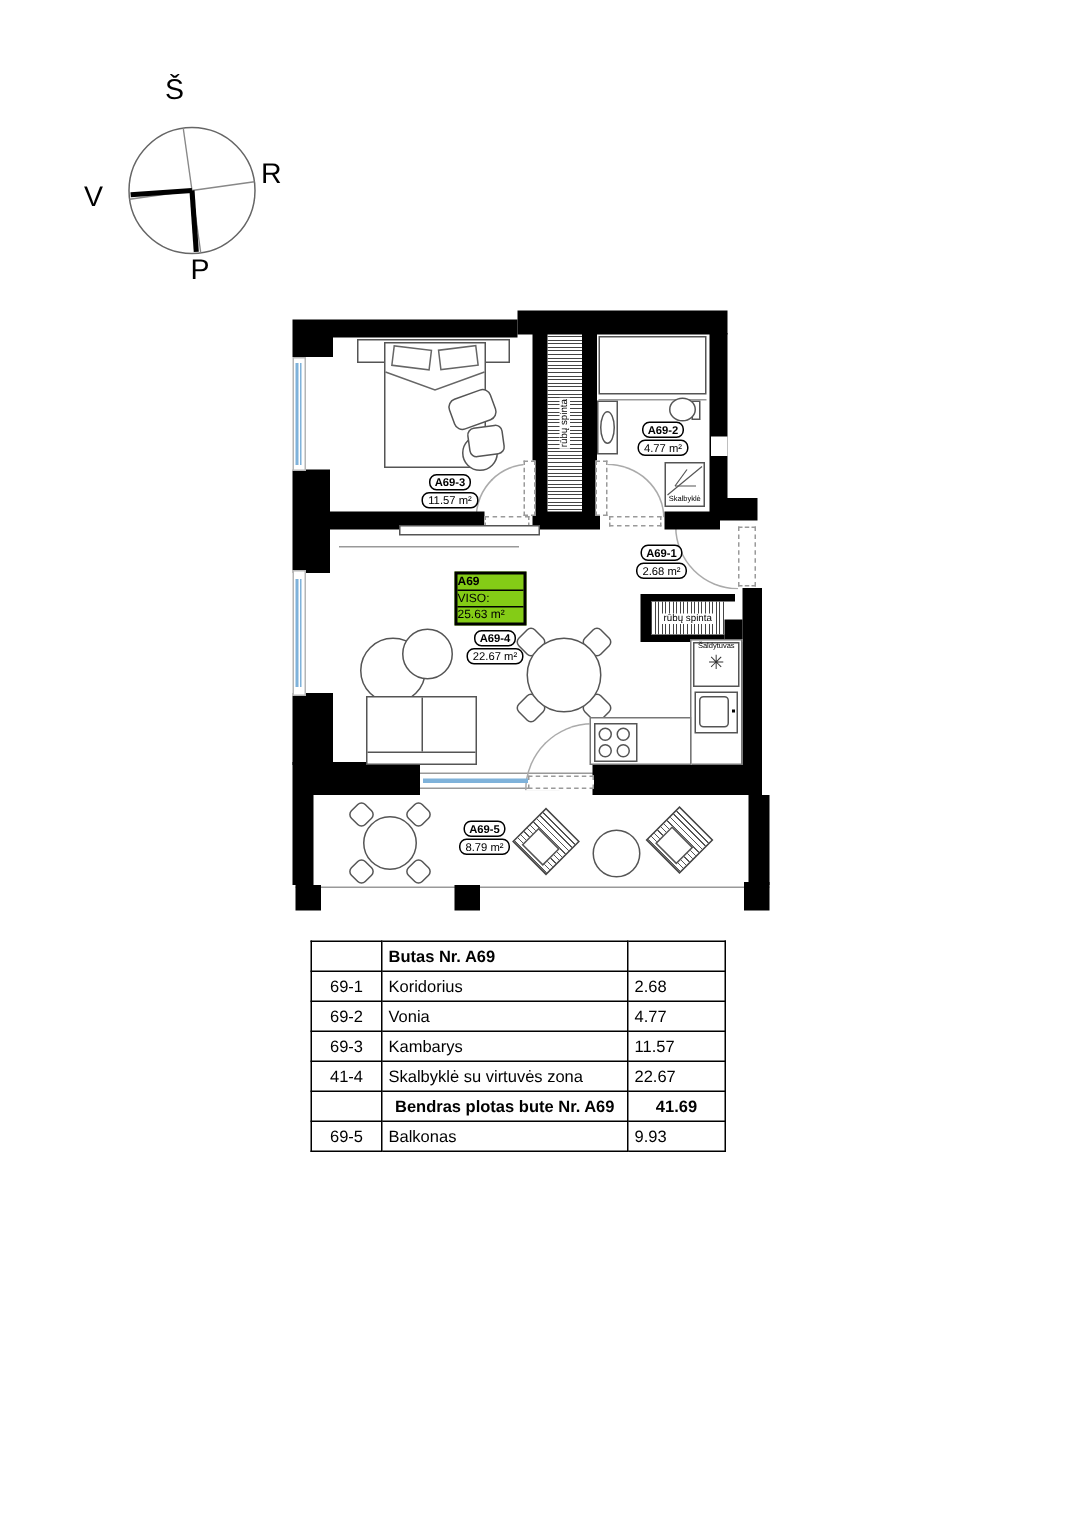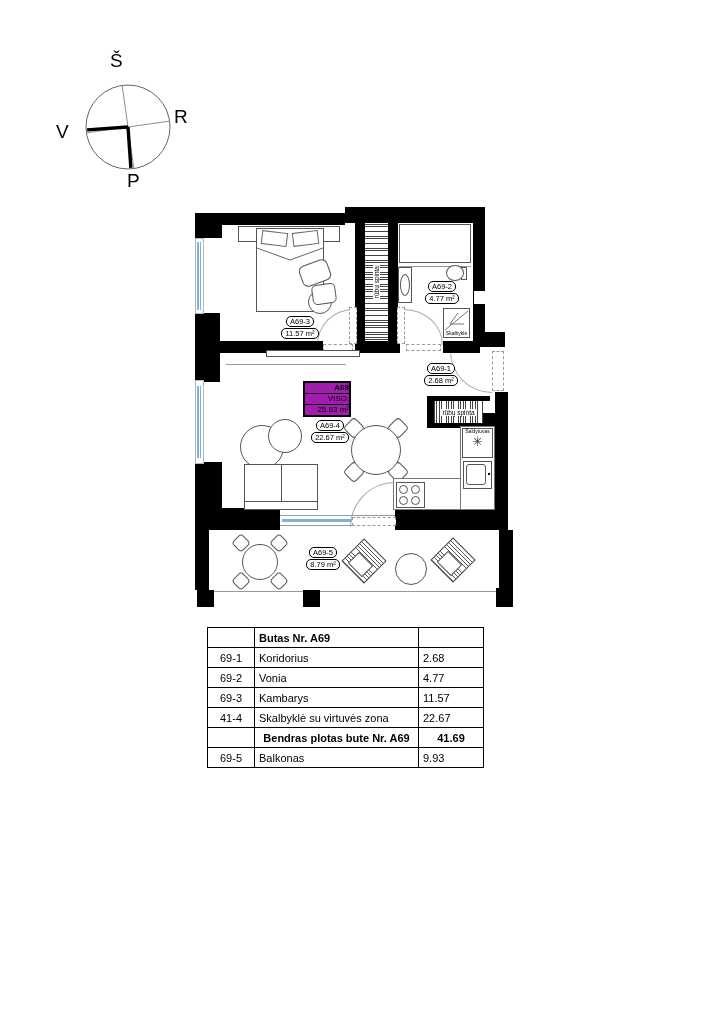--- a/index.html
+++ b/index.html
@@ -16,22 +16,22 @@
   .leaf{position:absolute;border:1px dashed #9a9a9a;background:#fff;box-sizing:border-box;z-index:2;}
   .arc{position:absolute;box-sizing:border-box;z-index:1;}
   .arc.tl{border-top:1px solid #aaa;border-left:1px solid #aaa;border-top-left-radius:100%;}
   .arc.tr{border-top:1px solid #aaa;border-right:1px solid #aaa;border-top-right-radius:100%;}
   .arc.bl{border-bottom:1px solid #aaa;border-left:1px solid #aaa;border-bottom-left-radius:100%;}
   .hatchH{background-image:repeating-linear-gradient(180deg,#444 0,#444 .7px,transparent .7px,transparent 2.4px);}
   .hatchV{background-image:repeating-linear-gradient(90deg,#444 0,#444 .7px,transparent .7px,transparent 2.4px);}
   .lbl{position:absolute;display:flex;flex-direction:column;align-items:center;gap:1px;z-index:6;}
   .pill{border:1px solid #000;border-radius:5px;background:#fff;font-size:7.5px;line-height:9px;
         padding:0 3px;white-space:nowrap;}
-  .pill.b{font-weight:normal;}
-  .mainlbl{position:absolute;border:2px solid #000;background:#a21caf;text-align:right;z-index:6;width:44px;}
+  .pill.b{font-weight:bold;}
+  .mainlbl{position:absolute;border:2px solid #000;background:#84cc16;text-align:left;z-index:6;width:44px;}
   .mainlbl div{font-size:8px;line-height:10px;white-space:nowrap;}
   .mainlbl .r1{font-weight:bold;border-bottom:1px solid #000;}
   .mainlbl .r2{border-bottom:1px solid #000;}
   .vtext{writing-mode:vertical-rl;transform:rotate(180deg);font-size:6.5px;color:#000;
          background:#fff;padding:1px 0;line-height:7px;}
   .htext{font-size:6.5px;background:#fff;padding:0 1px;line-height:7px;white-space:nowrap;}
   .tiny{font-size:5px;line-height:5px;white-space:nowrap;}
   .win{position:absolute;background:#7fb2da;z-index:3;}
   .frame{position:absolute;border:1px solid #b5b5b5;background:#fff;box-sizing:border-box;z-index:2;}
   .compass-letter{position:absolute;font-size:19px;z-index:2;}

